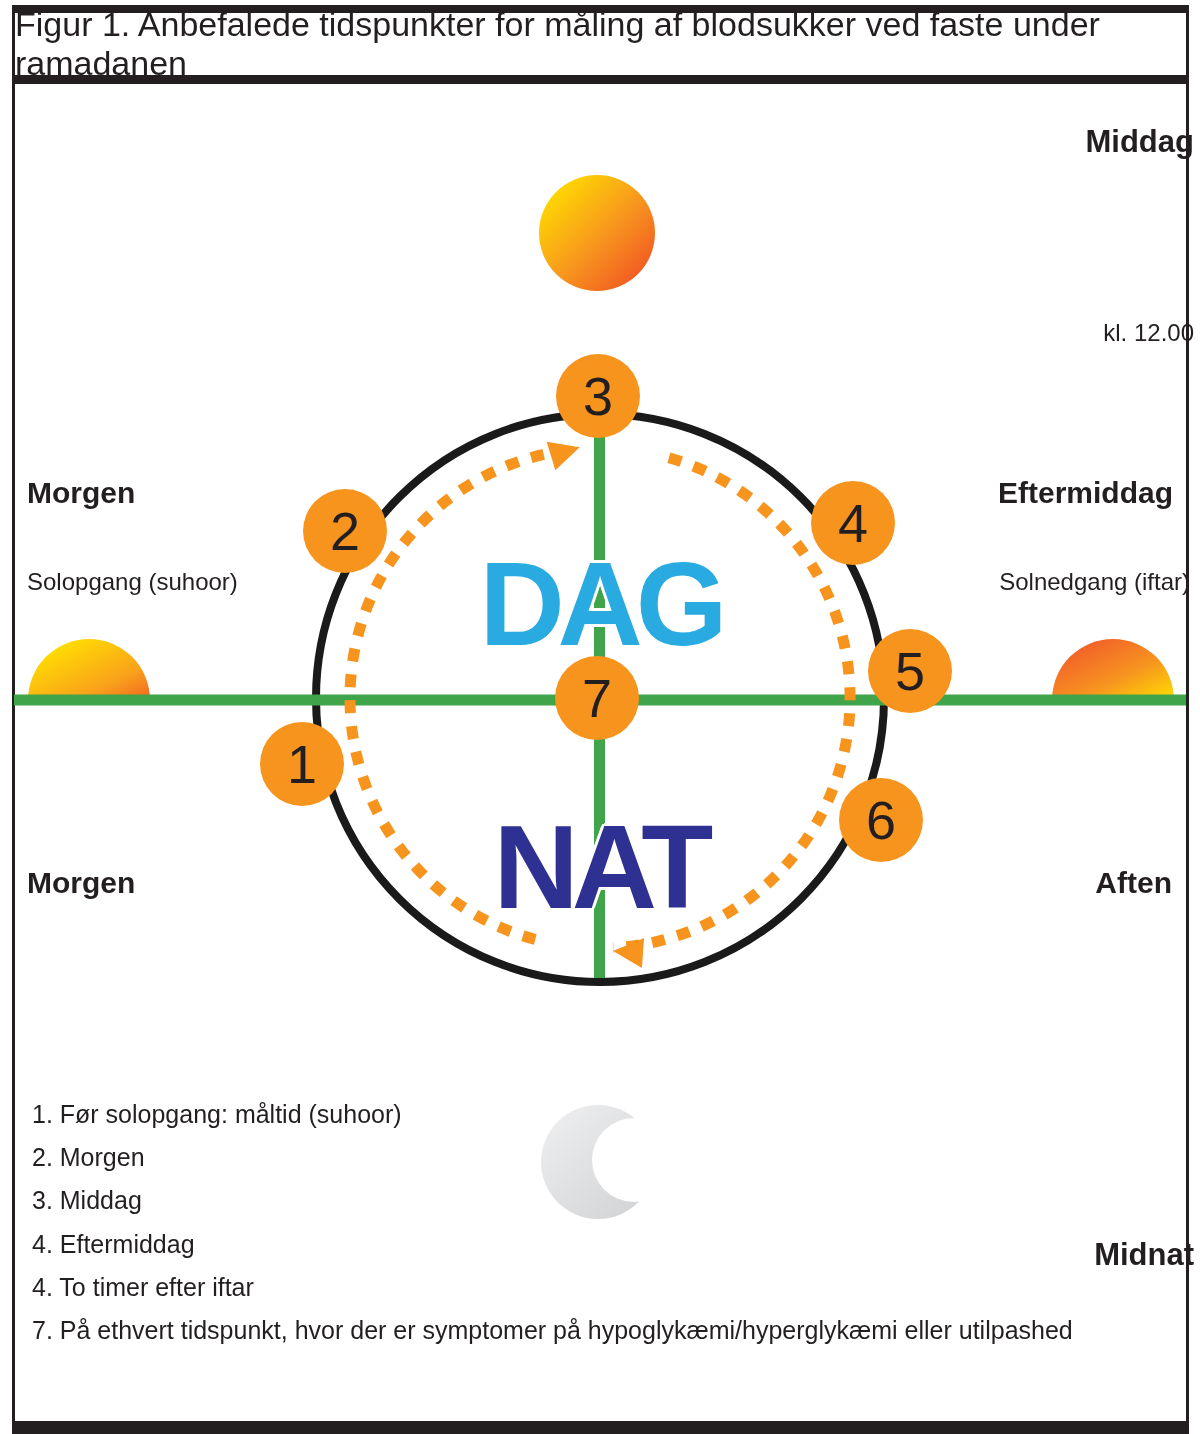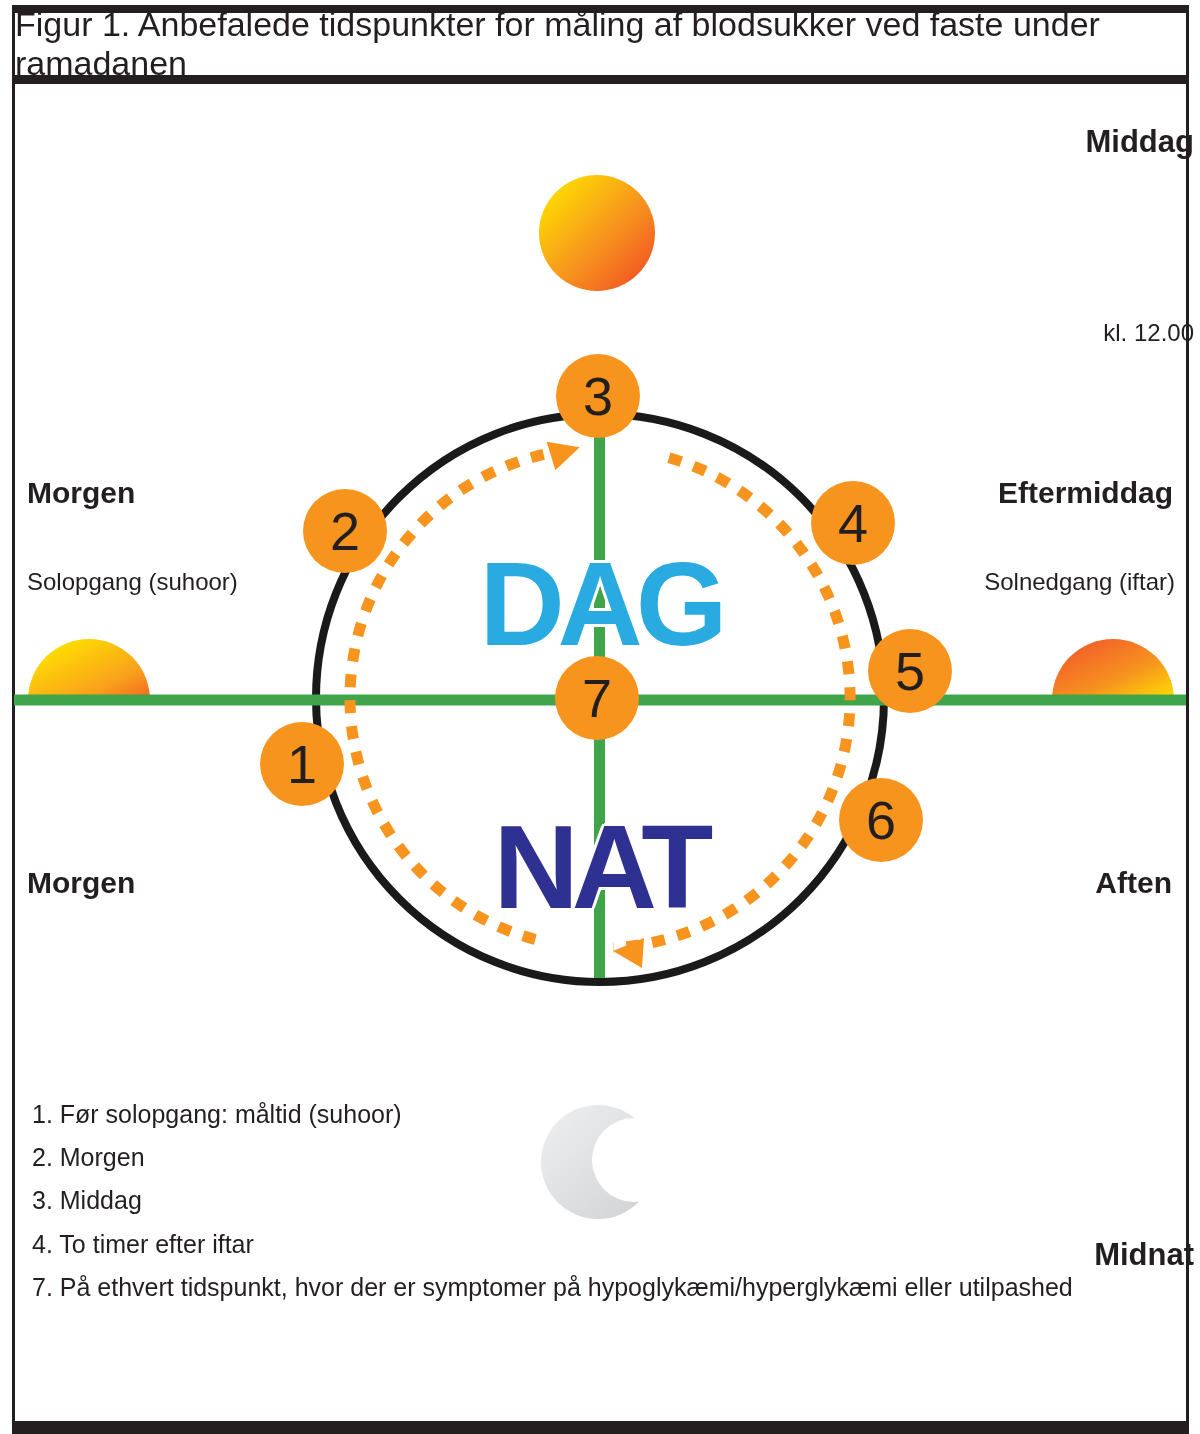--- a/index.html
+++ b/index.html
@@ -21,21 +21,21 @@
   .art{position:absolute;left:0;top:0;}
   .lbl{position:absolute;white-space:nowrap;}
   .ctr{left:0;width:1194px;text-align:right;}
   .h{font-weight:700;font-size:31px;}
   .t{font-weight:400;font-size:24px;}
   .lbl-middag{top:124px;}
   .lbl-kl12{top:319px;}
   .lbl-morgen-up{left:27px;top:476px;font-size:30px;}
   .lbl-solopgang{left:27px;top:568px;}
   .lbl-eftermiddag{right:27px;top:476px;font-size:30px;}
-  .lbl-solnedgang{right:25px;top:568px;}
+  .lbl-solnedgang{right:10px;top:568px;}
   .lbl-morgen-low{left:27px;top:866px;font-size:30px;}
   .lbl-aften{right:28px;top:866px;font-size:30px;}
   .lbl-kl00{top:1063px;}
   .lbl-midnat{top:1237px;}
   .bigword{
     position:absolute;left:0;width:1200px;text-align:center;
     font-weight:700;font-size:118px;line-height:118px;letter-spacing:-7px;
     text-shadow:-3px 0 0 #fff,3px 0 0 #fff,0 -3px 0 #fff,0 3px 0 #fff,
                 -2px -2px 0 #fff,2px -2px 0 #fff,-2px 2px 0 #fff,2px 2px 0 #fff;
   }
@@ -136,17 +136,18 @@
   <div class="marker m5">5</div>
   <div class="marker m6">6</div>
   <div class="marker m7">7</div>
 
   <div class="lbl ctr h lbl-midnat">Midnat</div>
 
   <div class="legend">
     <div class="legend-item">1. Før solopgang: måltid (suhoor)</div>
     <div class="legend-item">2. Morgen</div>
     <div class="legend-item">3. Middag</div>
+    <div class="legend-item">4. Eftermiddag</div>
     <div class="legend-item">4. To timer efter iftar</div>
     <div class="legend-item">7. På ethvert tidspunkt, hvor der er symptomer på hypoglykæmi/hyperglykæmi eller utilpashed</div>
   </div>
 
 </div>
 
 </body></html>

